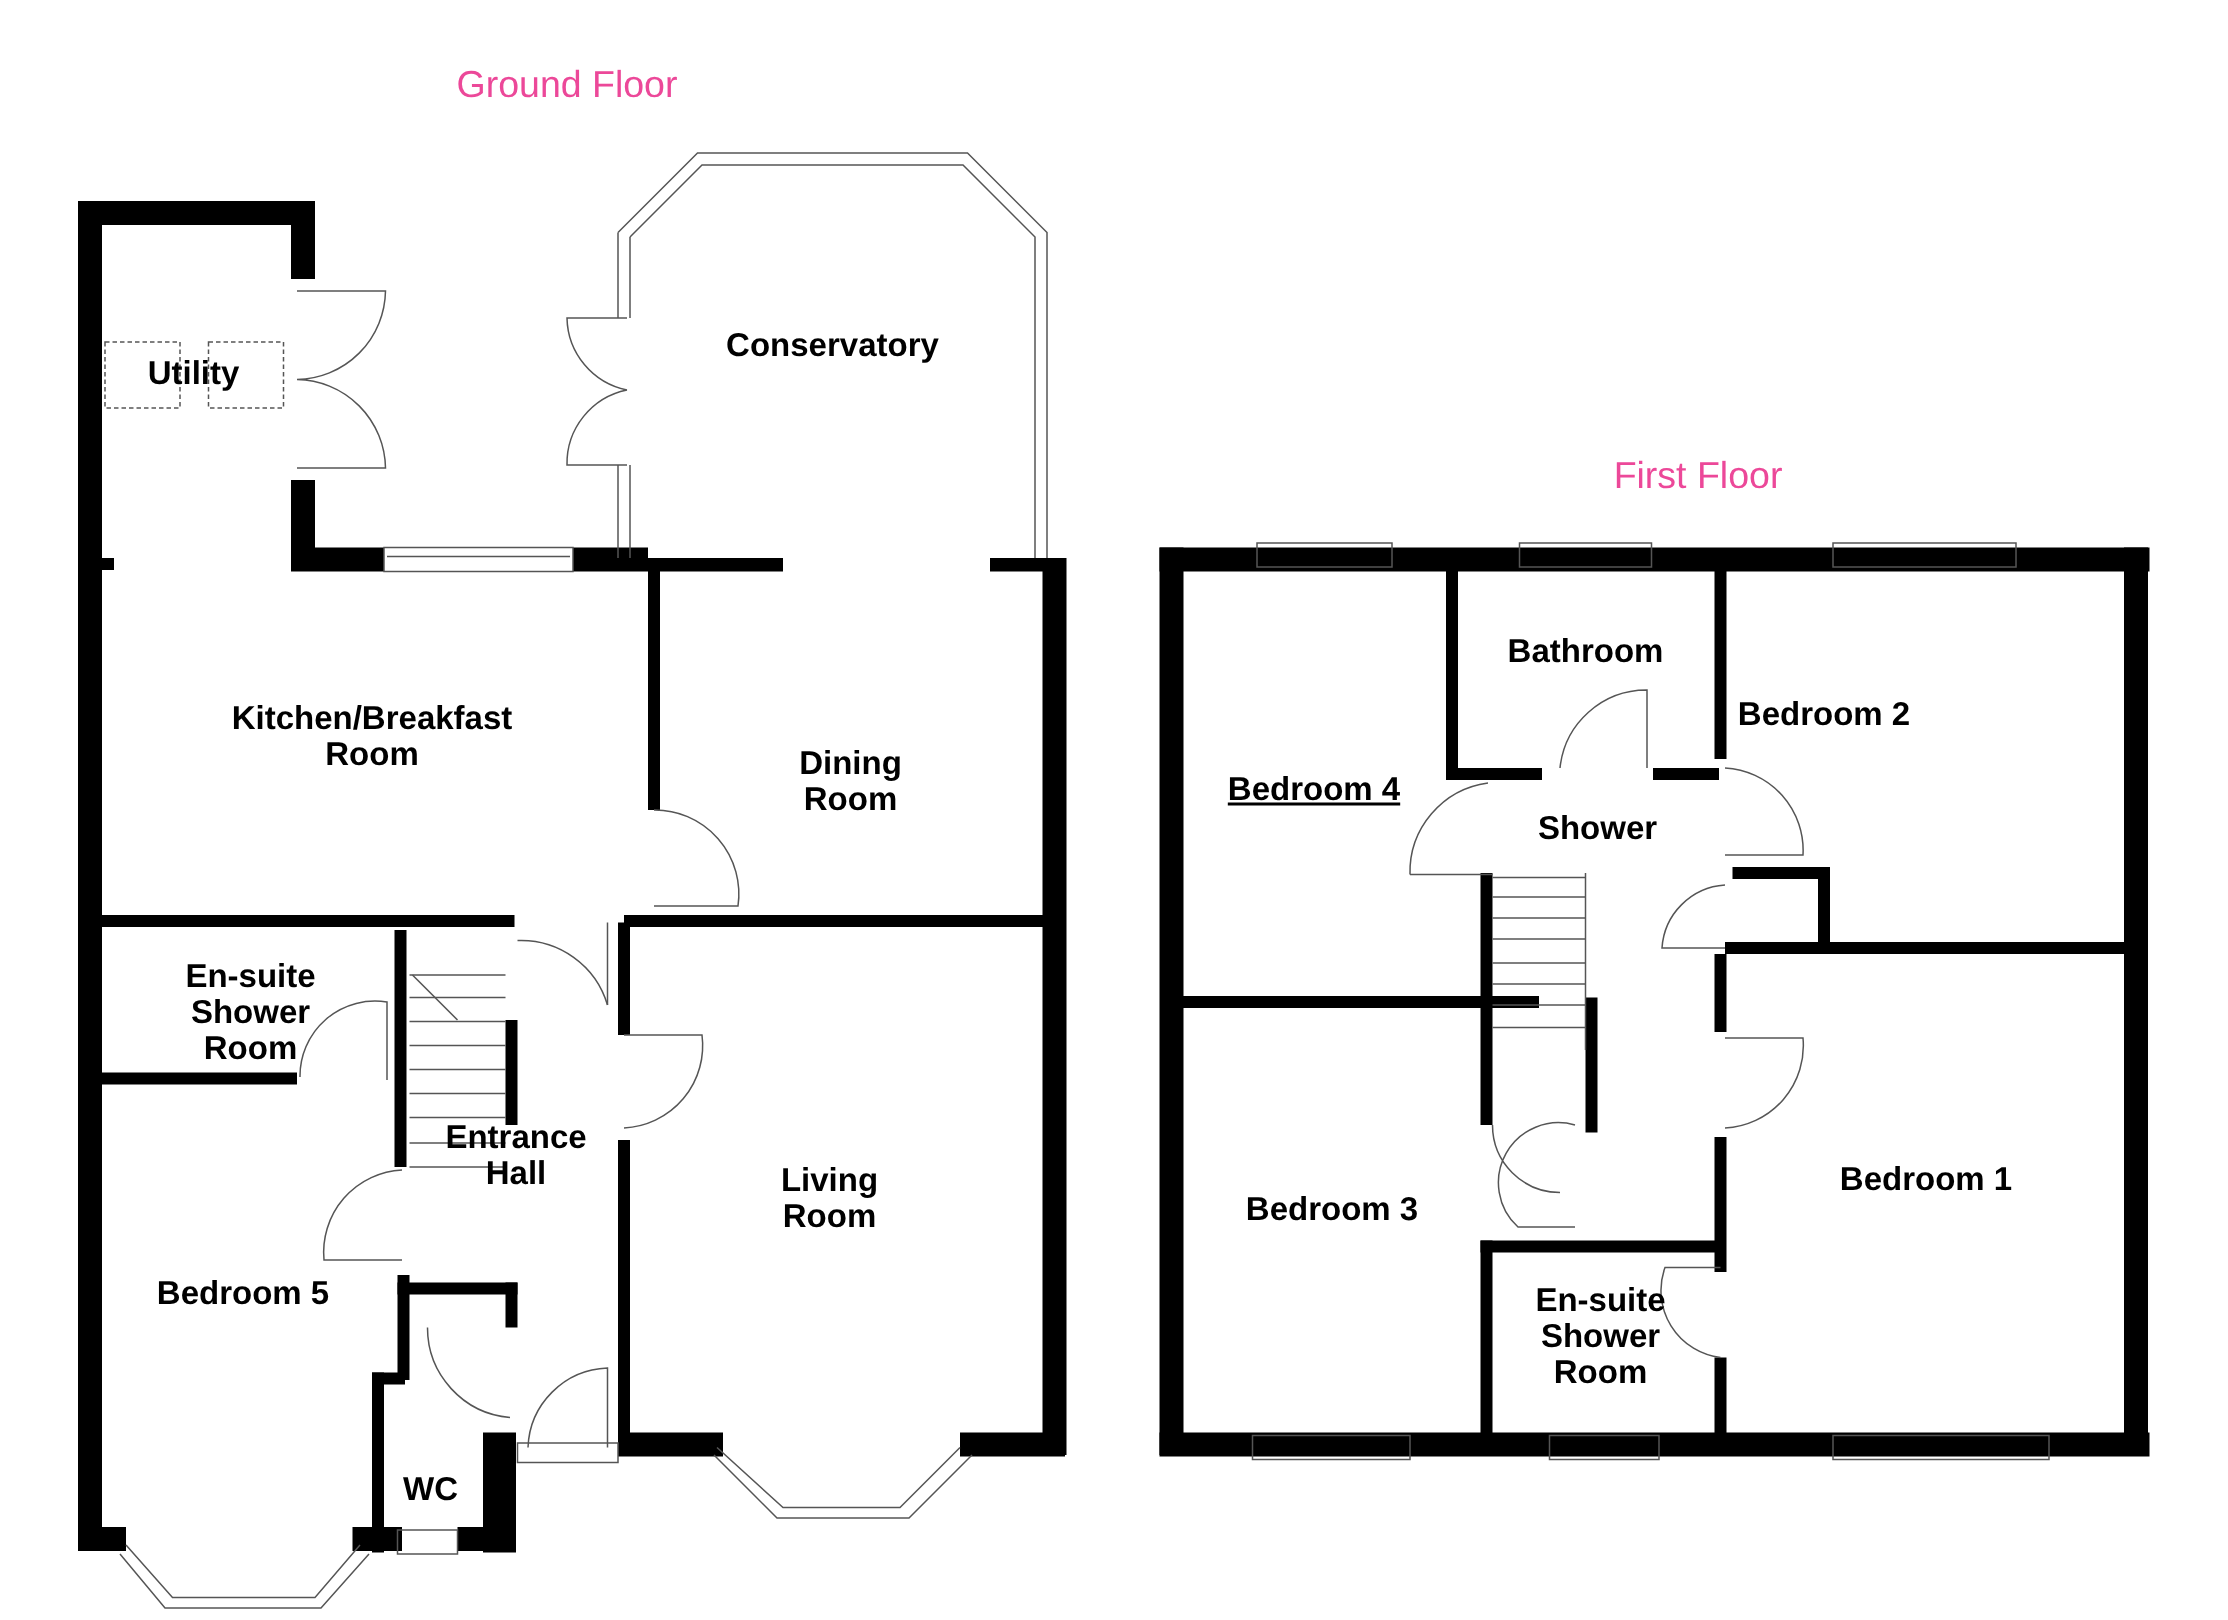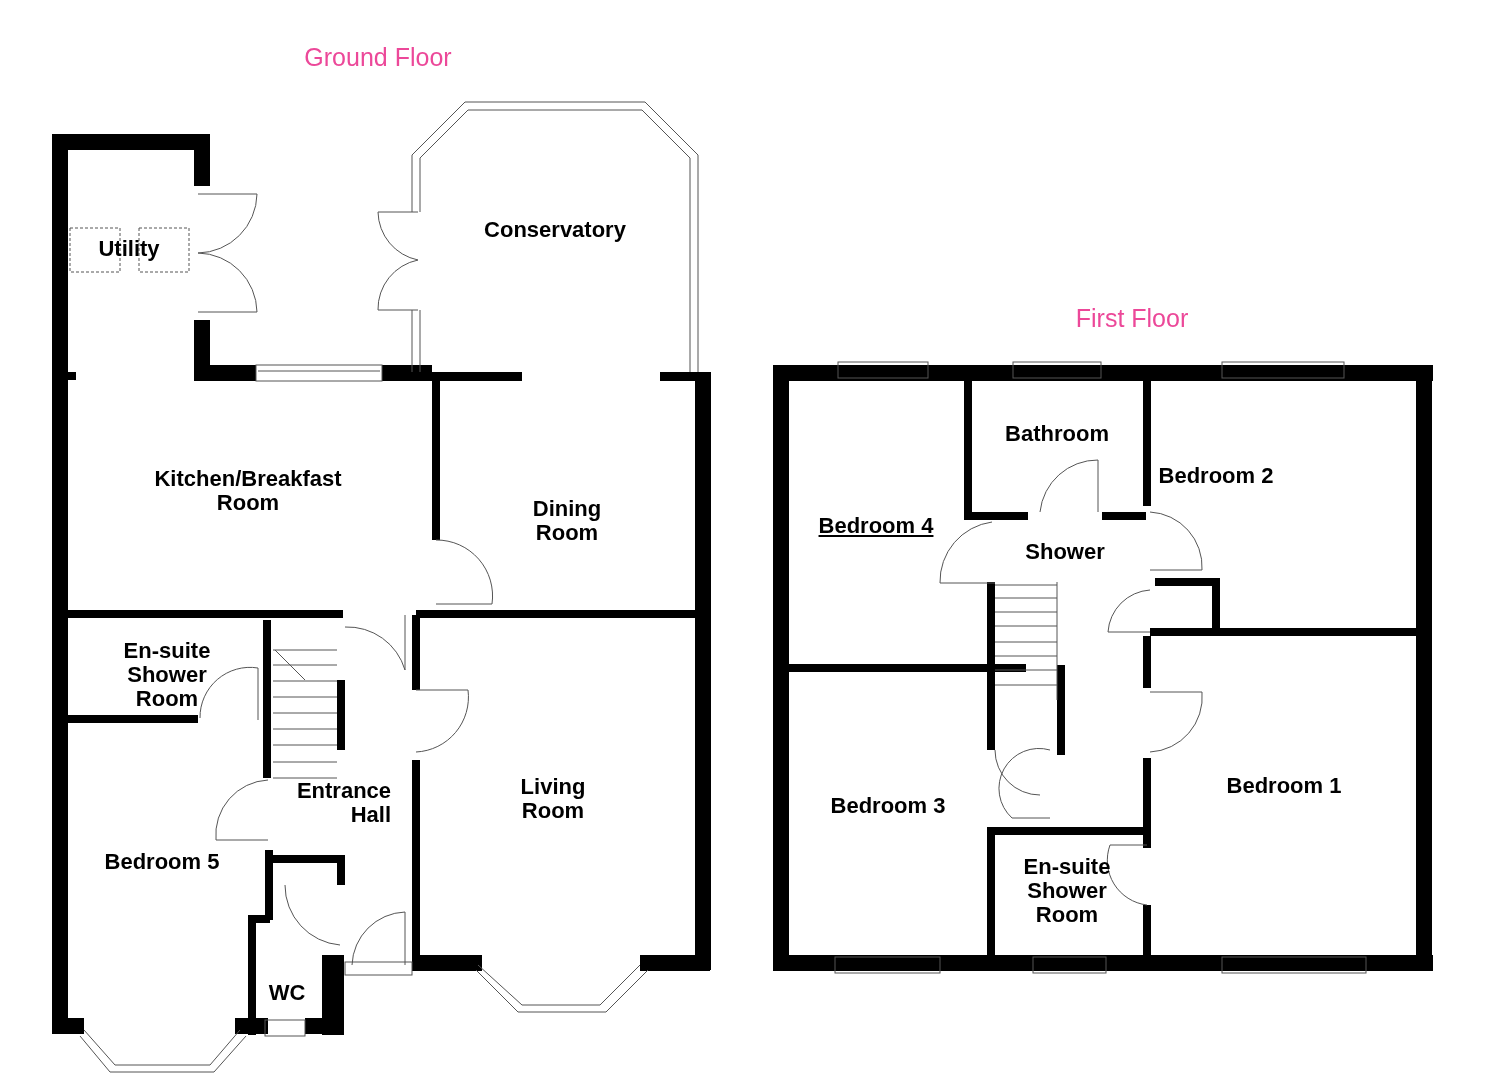--- a/index.html
+++ b/index.html
@@ -159,21 +159,21 @@
 <div class="lbl" style="left:555px; top:230px;text-align:right;">Conservatory</div>
 <div class="lbl" style="left:248px; top:491px;">Kitchen/Breakfast
 Room</div>
 <div class="lbl" style="left:567px; top:521px;">Dining
 Room</div>
 <div class="lbl" style="left:167px; top:675px;">En-suite
 Shower
 Room</div>
 <div class="lbl" style="left:553px; top:767px;margin-top:32px;">Living
 Room</div>
-<div class="lbl" style="left:344px; top:803px;text-align:right;">Entrance
+<div class="lbl" style="left:344px; top:770px;">Entrance
 Hall</div>
 <div class="lbl" style="left:162px; top:862px;">Bedroom 5</div>
 <div class="lbl" style="left:287px; top:958px;margin-top:35px;">WC</div>
 
 <div class="lbl" style="left:1057px; top:434px;">Bathroom</div>
 <div class="lbl" style="left:1216px; top:476px;">Bedroom 2</div>
 <div class="lbl" style="left:876px; top:526px;text-decoration:underline;">Bedroom 4</div>
 <div class="lbl" style="left:1065px; top:552px;">Shower</div>
 <div class="lbl" style="left:888px; top:806px;">Bedroom 3</div>
 <div class="lbl" style="left:1284px; top:786px;">Bedroom 1</div>

